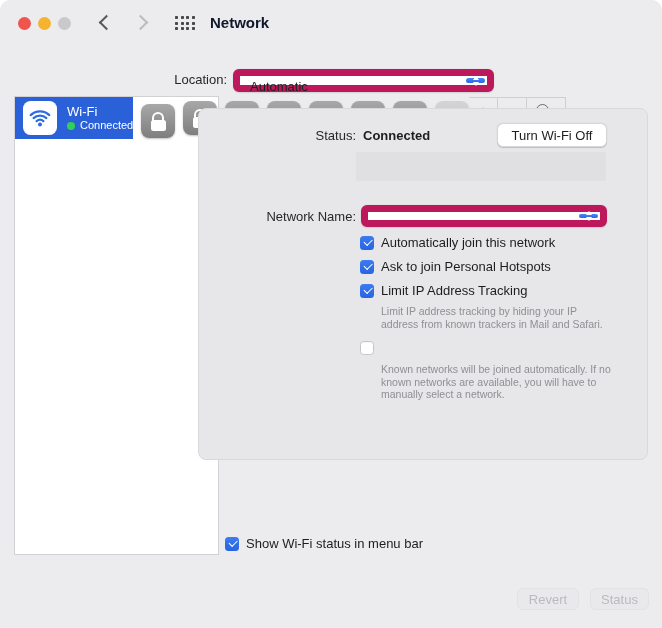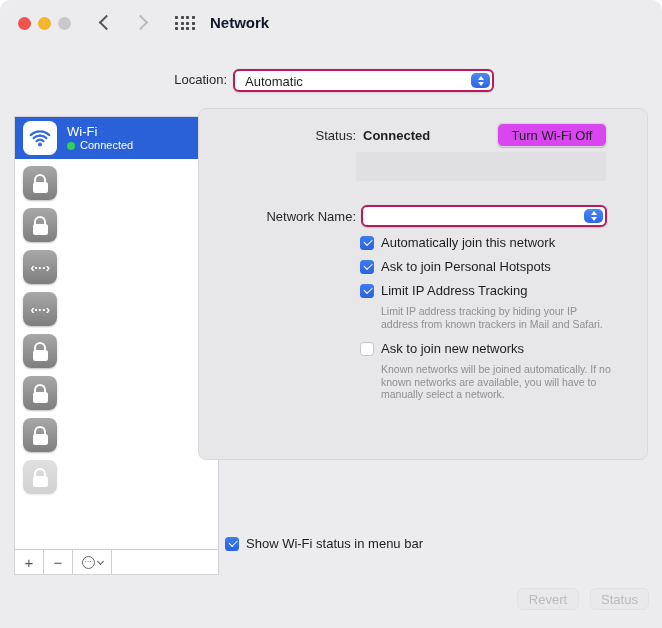--- a/index.html
+++ b/index.html
@@ -21,29 +21,29 @@
   .win-title { position:absolute; left:210px; top:14px; font-size:15px; font-weight:bold; color:#0f172a; }
   .searchbox { position:absolute; left:494px; top:11px; width:160px; height:26px; background:#f4f4f6; border:1px solid #d9d9dc; border-radius:7px; display:flex; align-items:center; padding-left:8px; }
   .mag { position:relative; width:15px; height:15px; margin-right:5px; flex:none; }
   .mag::before { content:""; position:absolute; left:1px; top:1px; width:8px; height:8px; border:1.6px solid #8b8b90; border-radius:50%; }
   .mag::after { content:""; position:absolute; left:10px; top:10px; width:5px; height:1.6px; background:#8b8b90; transform:rotate(45deg); transform-origin:left center; }
   .searchbox input { border:none; outline:none; background:transparent; font-size:13px; color:#333; width:110px; font-family:inherit; }
   .searchbox input::placeholder { color:#a2a2a8; }
 
   
   .loc-label { position:absolute; left:120px; top:72px; width:107px; text-align:right; font-size:13px; color:#272729; }
-  .popup { position:absolute; background:#fff; border:2px solid #be185d; border-radius:6px; box-shadow:0 0.5px 1.5px rgba(0,0,0,.12); }
+  .popup { position:absolute; background:#fff; border:7px solid #be185d; border-radius:6px; box-shadow:0 0.5px 1.5px rgba(0,0,0,.12); }
   .loc-popup { left:233px; top:69px; width:261px; height:23px; }
   .popup .ptext { position:absolute; left:10px; top:3px; font-size:13px; color:#1d1d1f; }
   .stepper { position:absolute; right:2px; top:2px; bottom:2px; width:19px; border-radius:5px; background:linear-gradient(#4b87f6,#2a66e8); display:flex; flex-direction:column; align-items:center; justify-content:center; gap:2px; }
   .tri-up { width:0; height:0; border-left:3.5px solid transparent; border-right:3.5px solid transparent; border-bottom:4.5px solid #fff; }
   .tri-down { width:0; height:0; border-left:3.5px solid transparent; border-right:3.5px solid transparent; border-top:4.5px solid #fff; }
 
   
-  .sidebar { position:absolute; left:14px; top:116px; width:205px; height:459px; background:#fff; border:1px solid #d2d2d6; display:flex; flex-direction:column; }
+  .sidebar { position:absolute; left:14px; top:96px; width:205px; height:459px; background:#fff; border:1px solid #d2d2d6; display:flex; flex-direction:row; }
   .svc-selected { height:42px; background:#2b61d8; display:flex; align-items:center; padding-left:8px; flex:none; }
   .wifi-tile { width:34px; height:34px; background:#fff; border-radius:7.5px; display:flex; align-items:center; justify-content:center; flex:none; }
   .svc-text { margin-left:10px; color:#fff; }
   .svc-name { font-size:13px; line-height:15px; }
   .svc-status { display:flex; align-items:center; font-size:11px; line-height:13px; }
   .green-dot { width:8px; height:8px; border-radius:50%; background:#2fd157; margin-right:5px; }
   .svc-row { height:42px; display:flex; align-items:center; padding-left:8px; flex:none; }
   .svc-row.first { margin-top:3px; }
   .gray-tile { width:34px; height:34px; border-radius:8px; background:linear-gradient(#a8a8a8,#7e7e7e); box-shadow:0 1px 2px rgba(0,0,0,.25); display:flex; flex-direction:column; align-items:center; justify-content:center; flex:none; }
   .gray-tile.disabled { opacity:.35; }
@@ -54,21 +54,21 @@
   .sb-toolbar { height:25px; border-top:1px solid #cfcfd2; display:flex; align-items:stretch; flex:none; }
   .sb-btn { width:29px; border-right:1px solid #cfcfd2; display:flex; align-items:center; justify-content:center; font-size:15px; color:#57575a; }
   .sb-btn.more { width:39px; gap:3px; }
   .circ-ellipsis { width:13px; height:13px; border:1.2px solid #6b6b6e; border-radius:50%; display:flex; align-items:center; justify-content:center; font-size:8px; color:#6b6b6e; line-height:1; }
   .mini-chev { width:5px; height:5px; border-right:1.5px solid #57575a; border-bottom:1.5px solid #57575a; transform:rotate(45deg); margin-top:-2px; }
 
   
   .panel { position:absolute; left:198px; top:108px; width:450px; height:352px; background:#e7e7e9; border:1px solid #d9d9dc; border-radius:8px; }
   .plabel { position:absolute; left:0; width:157px; text-align:right; font-size:13px; color:#272729; }
   .status-value { position:absolute; left:164px; top:19px; font-size:13px; font-weight:bold; color:#1d1d1f; }
-  .btn { background:#d946ef; border:0.5px solid #d6d6da; border-radius:6px; box-shadow:0 0.5px 1px rgba(0,0,0,.18); font-size:13px; color:#1d1d1f; display:flex; align-items:center; justify-content:center; }
+  .btn { background:#ffffff; border:0.5px solid #d6d6da; border-radius:6px; box-shadow:0 0.5px 1px rgba(0,0,0,.18); font-size:13px; color:#1d1d1f; display:flex; align-items:center; justify-content:center; }
   .turnoff { position:absolute; left:298px; top:14px; width:110px; height:24px; }
   .redacted { position:absolute; left:157px; top:43px; width:250px; height:29px; background:#e0e0e3; border-radius:2px; }
   .nn-popup { left:162px; top:96px; width:246px; height:22px; }
   .cbrow { position:absolute; display:flex; align-items:center; }
   .cbox { width:14px; height:14px; border-radius:3.5px; flex:none; position:relative; }
   .cbox.checked { background:linear-gradient(#3d7bf0,#2664e2); }
   .cbox.checked::after { content:""; position:absolute; left:3.5px; top:3.5px; width:7px; height:3.5px; border-left:1.6px solid #fff; border-bottom:1.6px solid #fff; transform:rotate(-45deg); }
   .cbox.unchecked { background:#fff; border:1px solid #c6c6ca; box-shadow:inset 0 0.5px 1px rgba(0,0,0,.08); }
   .cblabel { margin-left:7px; font-size:13px; color:#1d1d1f; }
   .note { position:absolute; font-size:10.5px; line-height:12.5px; color:#8f8f94; }
@@ -218,21 +218,20 @@
       <span class="cblabel">Limit IP Address Tracking</span>
     </div>
     <div class="cbrow" style="left:161px; top:150px">
       <span class="cbox checked"></span>
       <span class="cblabel">Ask to join Personal Hotspots</span>
     </div>
     <div class="note" style="left:182px; top:196px; width:234px">Limit IP address tracking by hiding your IP address from known trackers in Mail and Safari.</div>
 
     <div class="cbrow" style="left:161px; top:232px">
       <span class="cbox unchecked"></span>
-      <span class="cblabel">Ask to join new networks</span>
     </div>
     <div class="note" style="left:182px; top:254px; width:252px">Known networks will be joined automatically. If no known networks are available, you will have to manually select a network.</div>
 
     <div class="cbrow" style="left:26px; top:427px">
       <span class="cbox checked"></span>
       <span class="cblabel">Show Wi-Fi status in menu bar</span>
     </div>
 
   </div>
 

